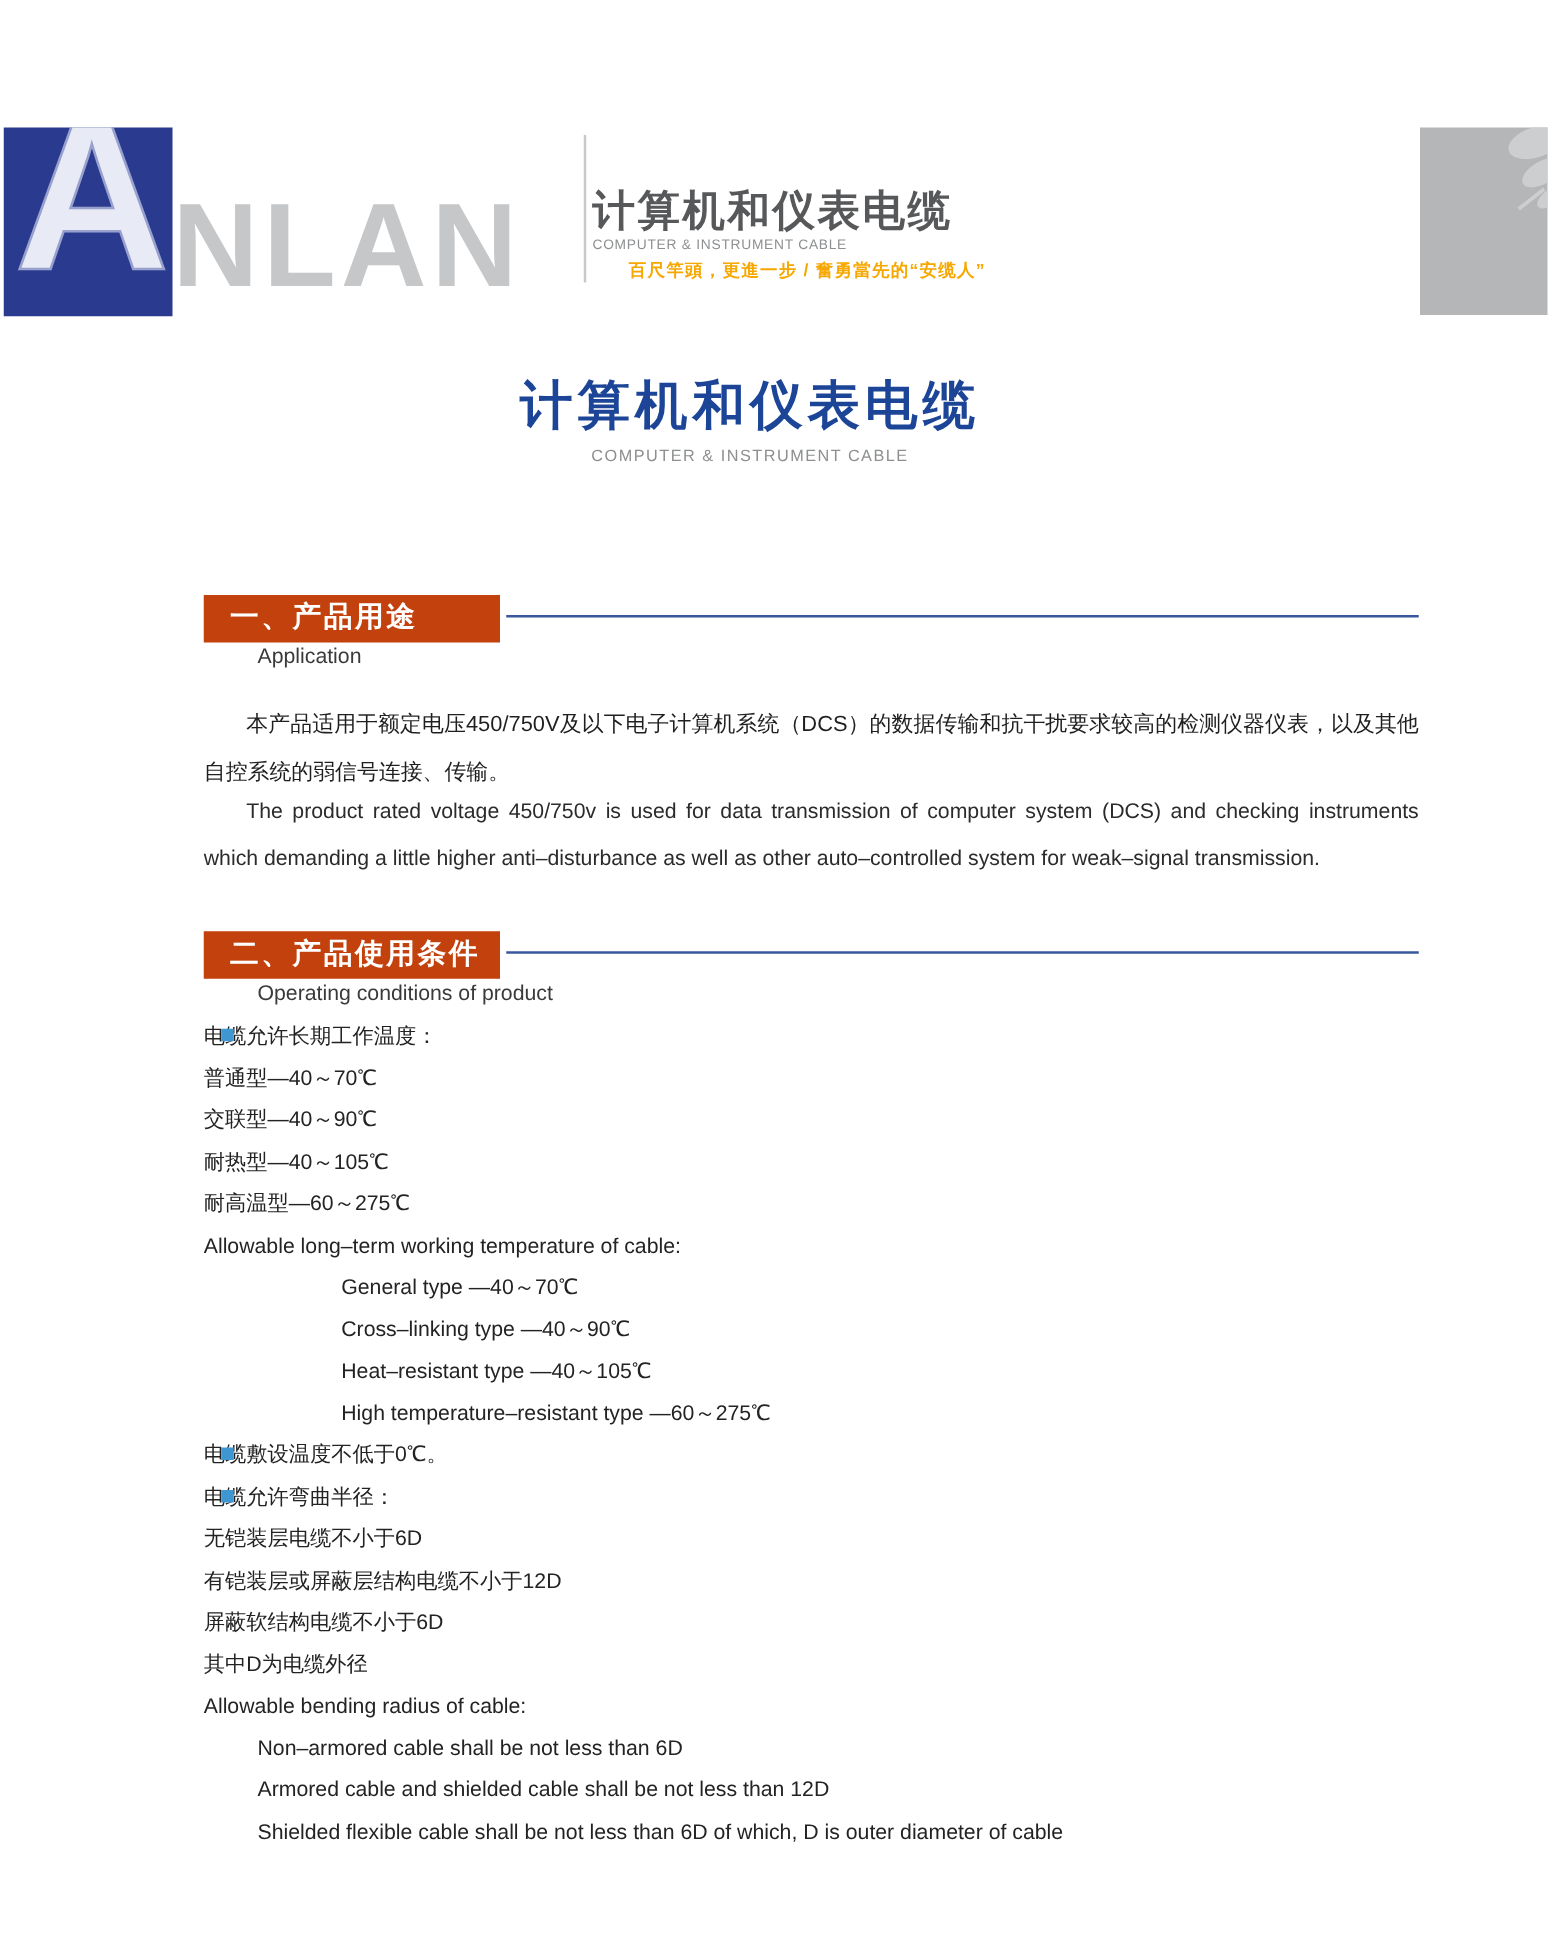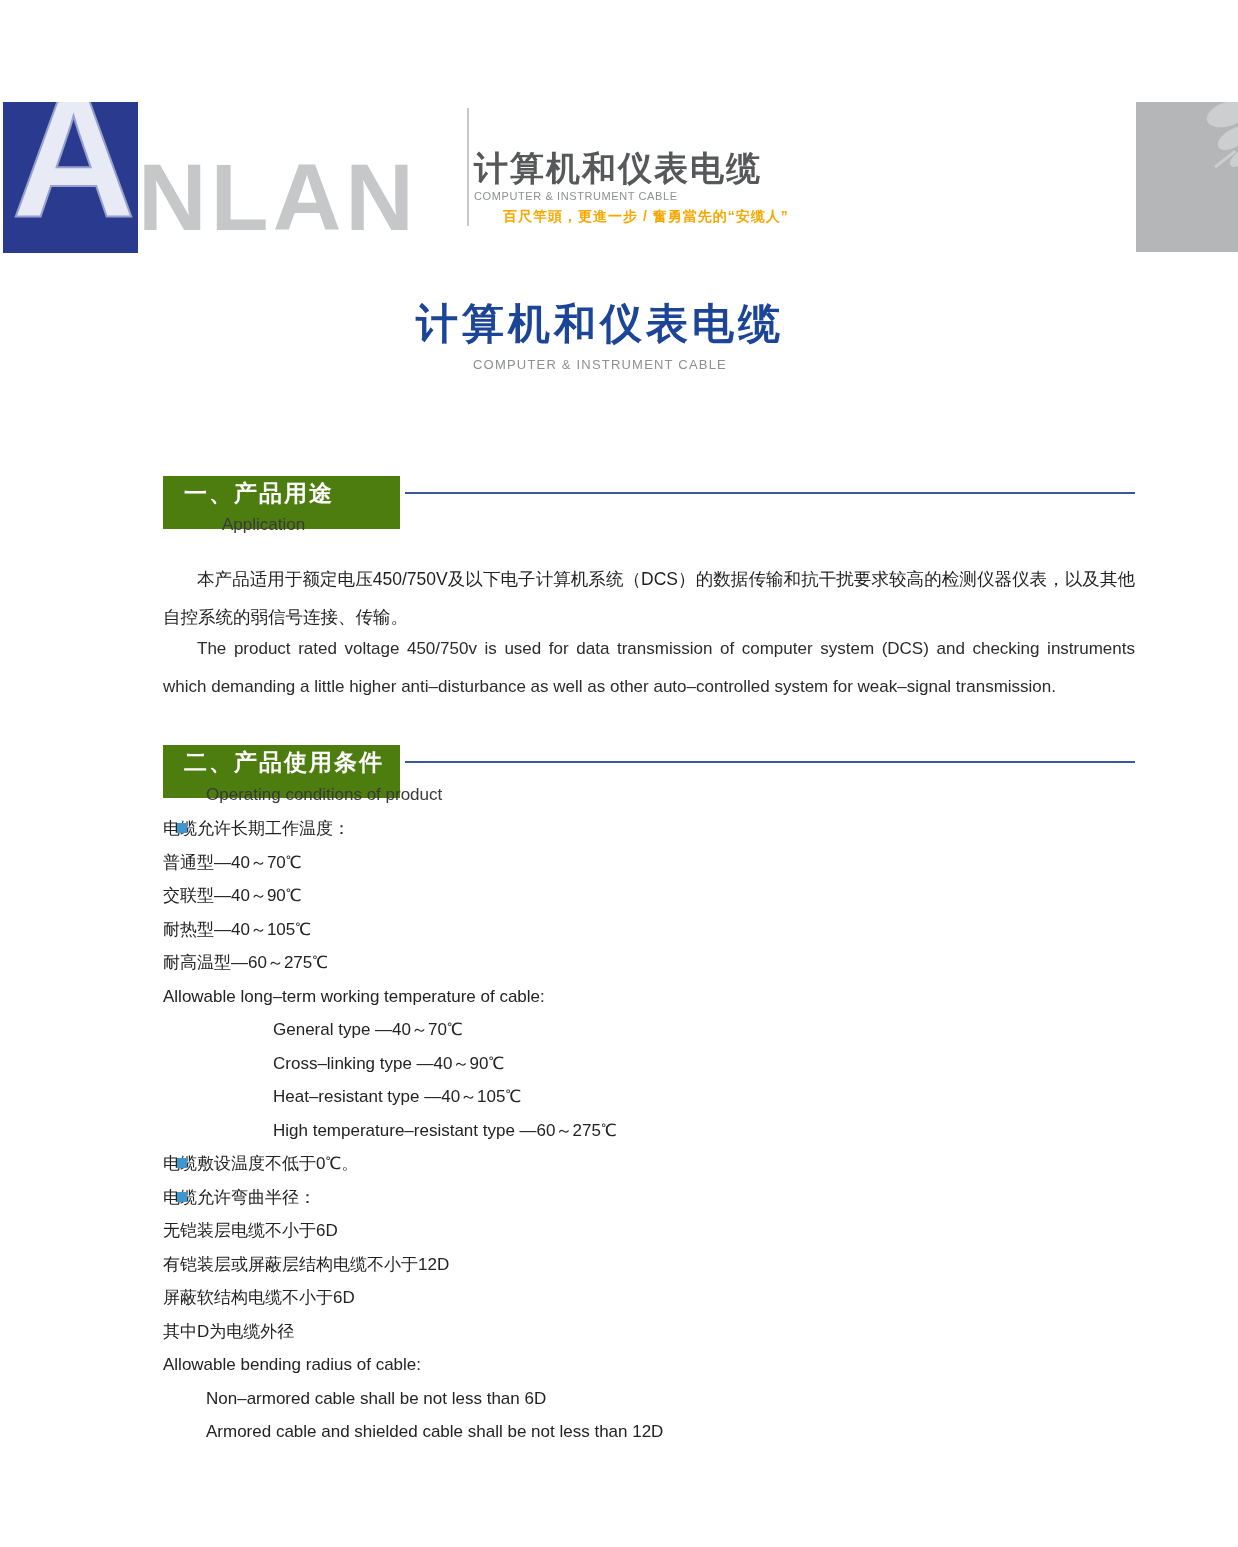--- a/index.html
+++ b/index.html
@@ -45,31 +45,31 @@
     left:0; top:296px; width:1200px; text-align:center;
     font-size:42px; font-weight:bold; color:#1c4598; letter-spacing:4px;
   }
   .page-title-en {
     left:0; top:357px; width:1200px; text-align:center;
     font-size:13px; color:#8d8f91; letter-spacing:1.2px;
   }
 
   
   .sec-box {
-    width:237px; height:53px; background:#4d7c0f; color:#ffffff;
+    width:237px; height:38px; background:#c2410c; color:#ffffff;
     font-size:23px; font-weight:bold; letter-spacing:2px;
     line-height:35px; padding-left:21px;
   }
   .sec1-box { left:163px; top:476px; }
   .sec2-box { left:163px; top:745px; }
   .sec-rule { height:2px; background:#39589b; width:730px; left:405px; }
   .sec1-rule { top:492px; }
   .sec2-rule { top:761px; }
   .sec-sub { font-size:17px; color:#3a3a3a; }
-  .sec1-sub { left:222px; top:515px; }
+  .sec1-sub { left:206px; top:515px; }
   .sec2-sub { left:206px; top:785px; }
 
   
   .para {
     left:163px; width:972px; text-align:justify;
   }
   .para-cn { top:560px; font-size:17.5px; line-height:38px; color:#1f1f1f; text-indent:34px; }
   .para-en { top:630px; font-size:17px;  line-height:37.5px; color:#2b2b2b; text-indent:34px; }
 
   
@@ -192,13 +192,17 @@
     <span class="li-text">Allowable bending radius of cable:</span>
   </div>
     <div class="li indent2">
     
     <span class="li-text">Non–armored cable shall be not less than 6D</span>
   </div>
     <div class="li indent2">
     
     <span class="li-text">Armored cable and shielded cable shall be not less than 12D</span>
   </div>
+    <div class="li indent2">
+    
+    <span class="li-text">Shielded flexible cable shall be not less than 6D of which, D is outer diameter of cable</span>
+  </div>
   </div>
 
 </body></html>

